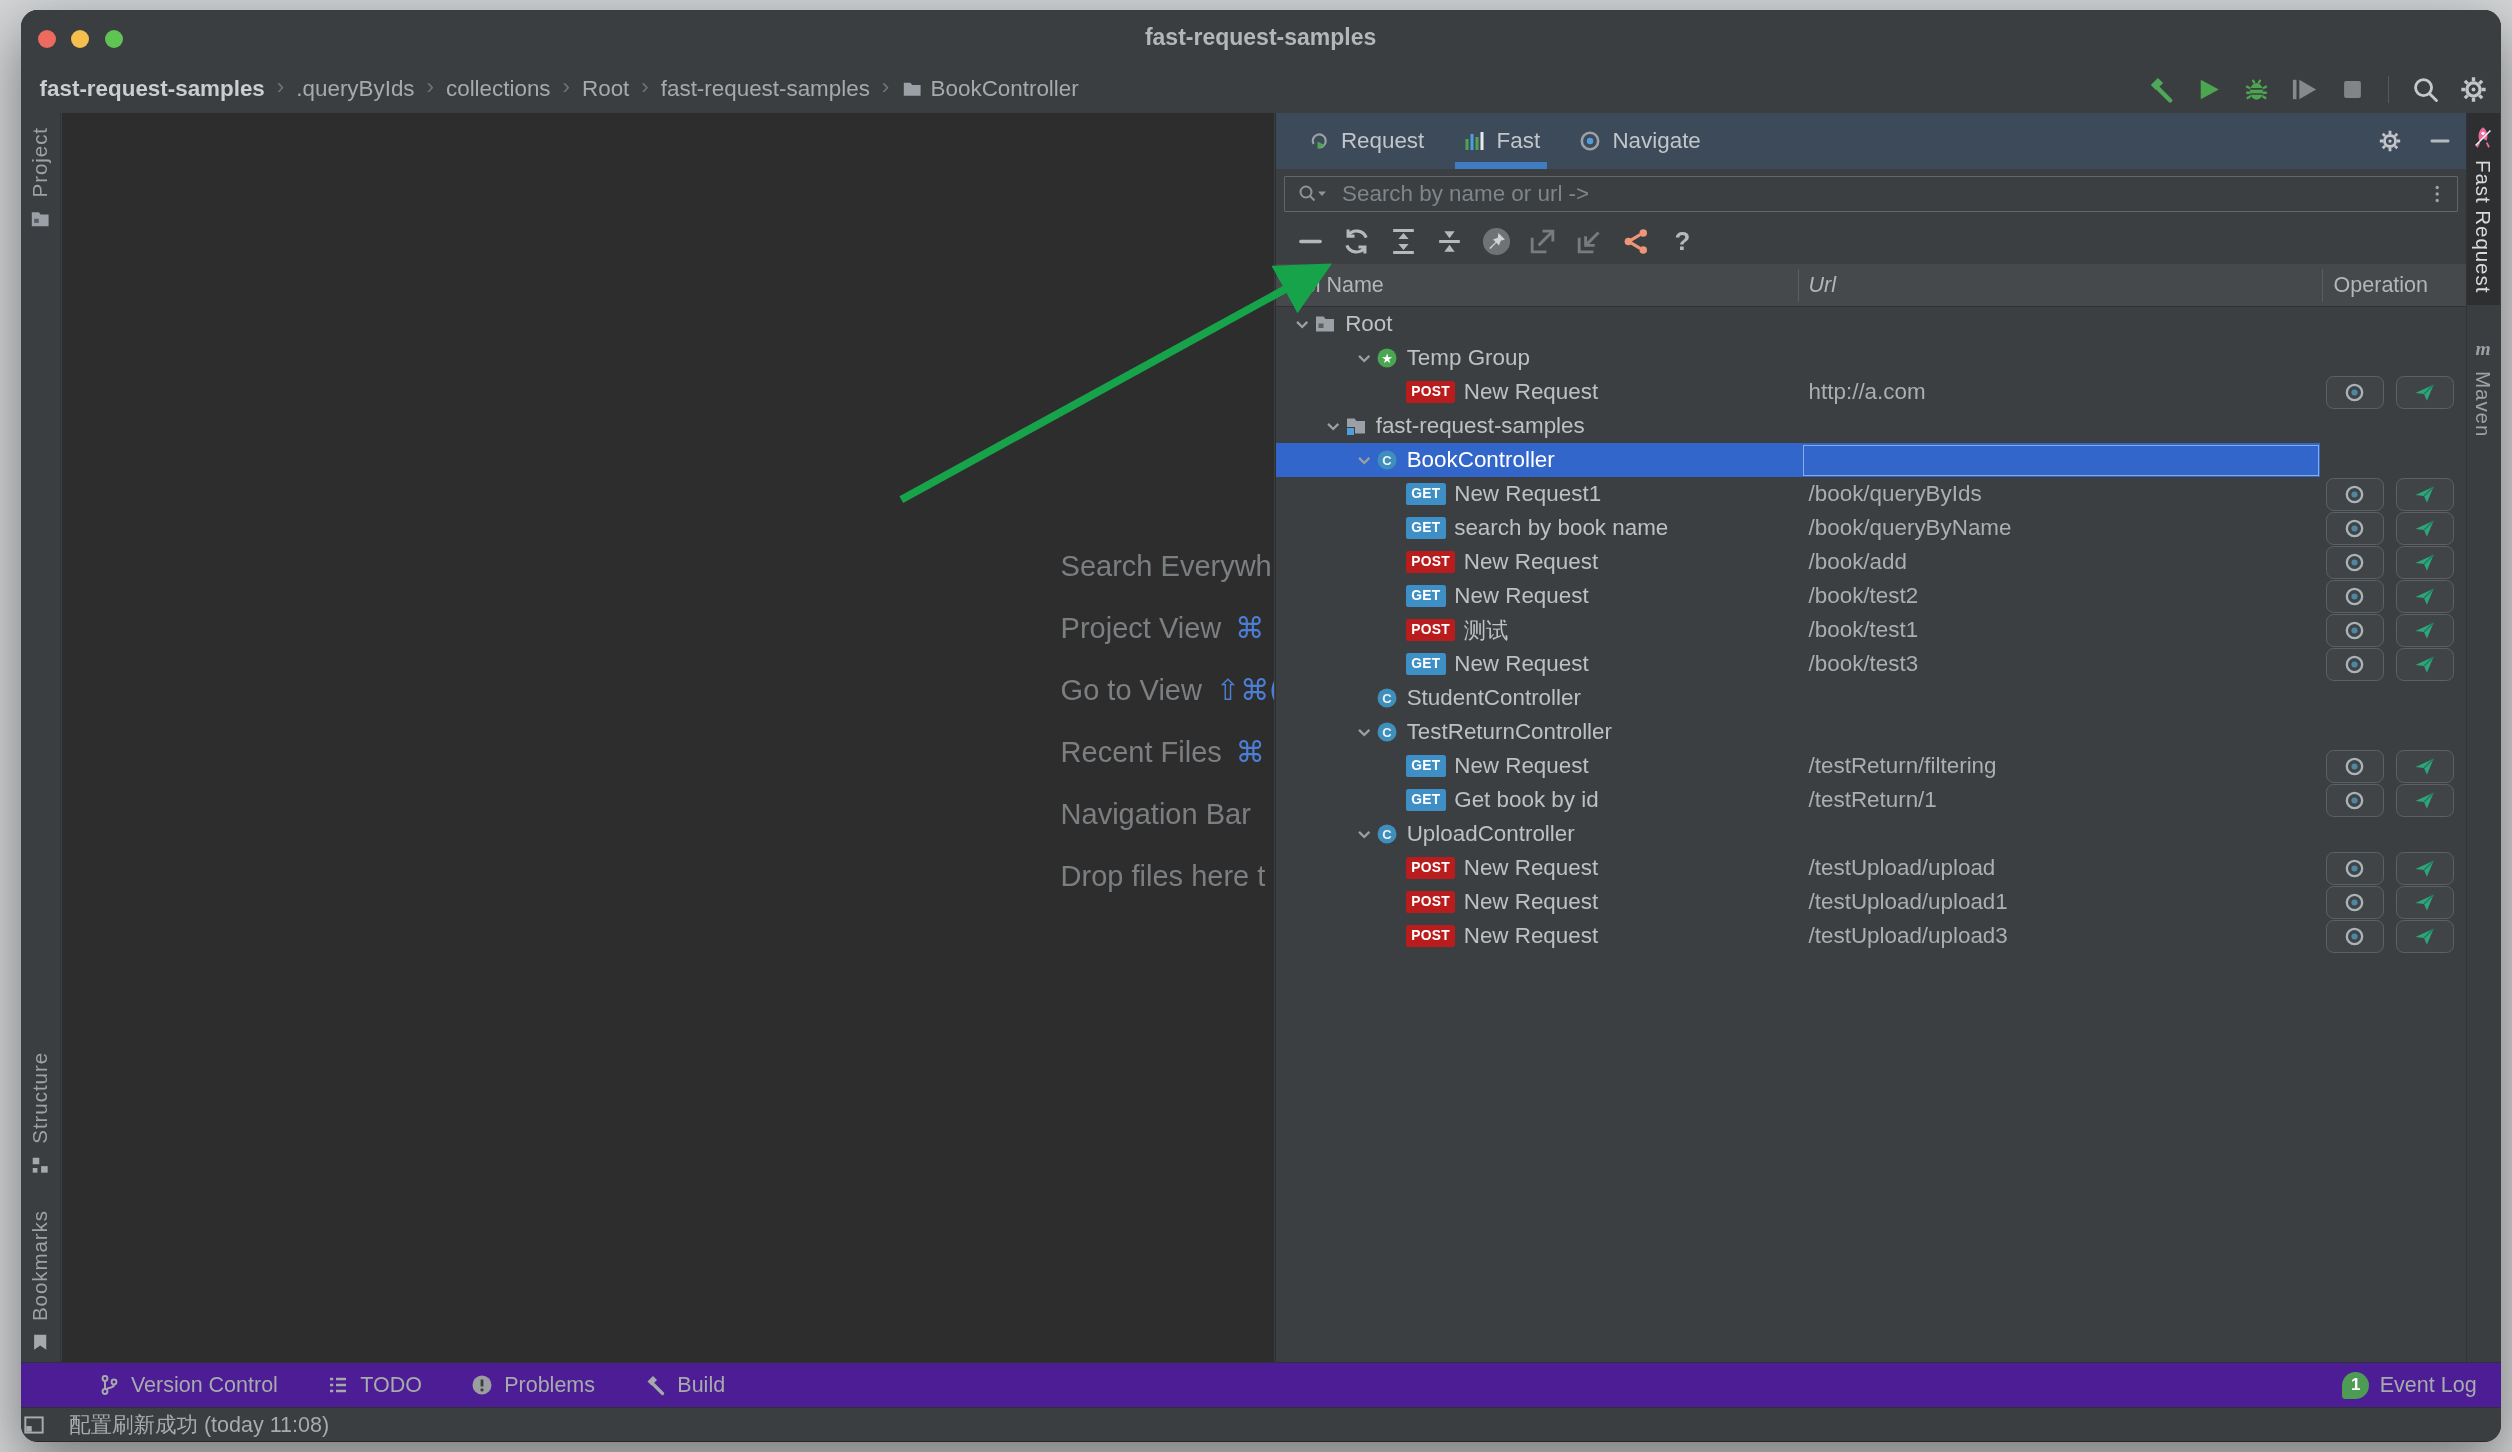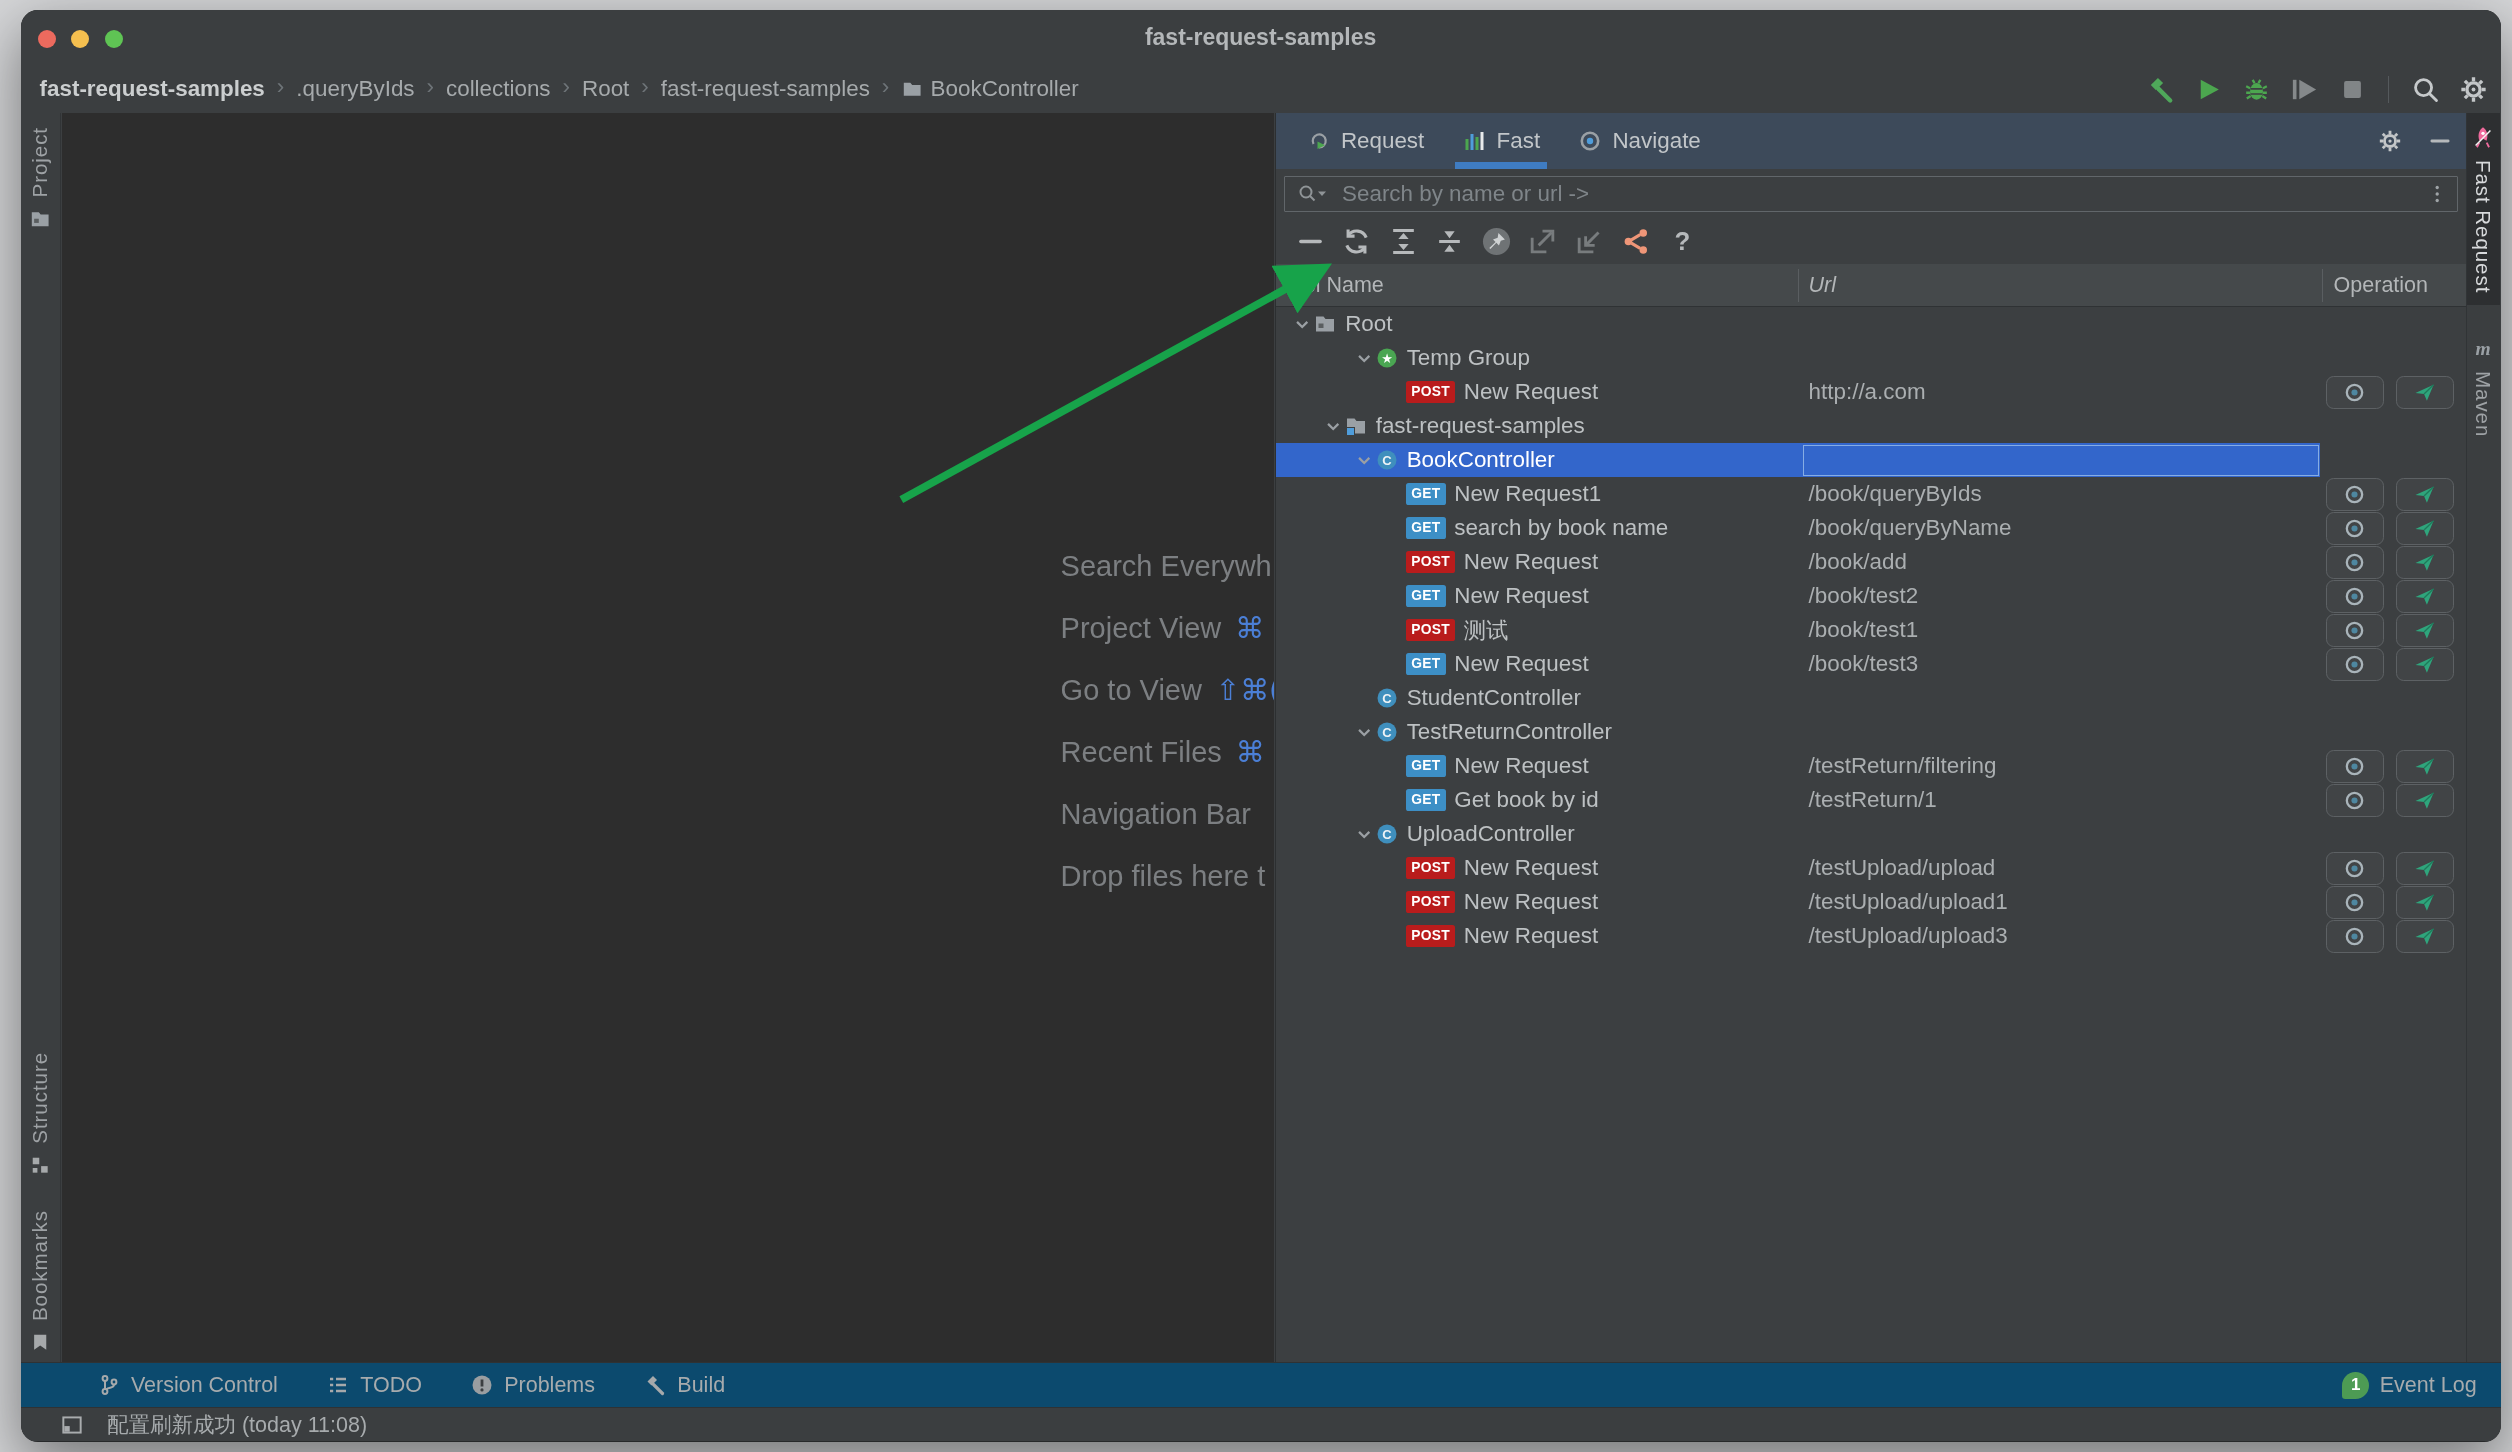--- a/index.html
+++ b/index.html
@@ -96,29 +96,29 @@
   .right-stripe{position:absolute;left:2445px;top:0;width:34px;height:100%;background:#3b3e40;border-left:0.9px solid #313436;}
   .rs-item{display:flex;flex-direction:column;align-items:center;gap:8.6px;padding:12px 0;color:#9ea2a5;font-size:20.6px;}
   .rs-item .ic{width:26px;height:26px;}
   .rs-item.active{background:#2d2f31;color:#d8dadc;}
   .rs-stack{display:flex;flex-direction:column;}
 
   
   .annotation-arrow{position:absolute;left:0;top:0;z-index:60;pointer-events:none;}
 
   
-  .bottom-bar{position:absolute;left:0;top:1352px;right:0;height:45px;background:#0c4a6e;border-top:0.9px solid #2f3234;
+  .bottom-bar{position:absolute;left:0;top:1352px;right:0;height:45px;background:#4c1d95;border-top:0.9px solid #2f3234;
     display:flex;align-items:center;padding-left:76px;gap:48px;color:#a7abad;font-size:21.5px;}
   .bb-item{display:flex;align-items:center;gap:10.3px;}
   .bb-item .ic{width:24px;height:24px;}
   .event-log{position:absolute;right:24px;top:0;height:100%;display:flex;align-items:center;gap:10.3px;}
   .el-badge{width:27.5px;height:27.5px;border-radius:13.8px 13.8px 13.8px 3.4px;background:#4d9b54;color:#fff;font-size:17px;font-weight:700;
     display:flex;align-items:center;justify-content:center;}
   .status-bar{position:absolute;left:0;top:1397px;right:0;height:34px;background:#3b3e40;border-top:0.9px solid #2f3234;
-    display:flex;align-items:center;gap:22.4px;padding-left:38px;color:#a7abad;font-size:21.5px;}
+    display:flex;align-items:center;gap:22.4px;color:#a7abad;font-size:21.5px;}
   .status-bar .ic{width:26px;height:26px;}
 </style>
 </head>
 <body>
 
 <div class="screen">
   <div class="window">
 
     <div class="titlebar">
       <div class="traffic">

